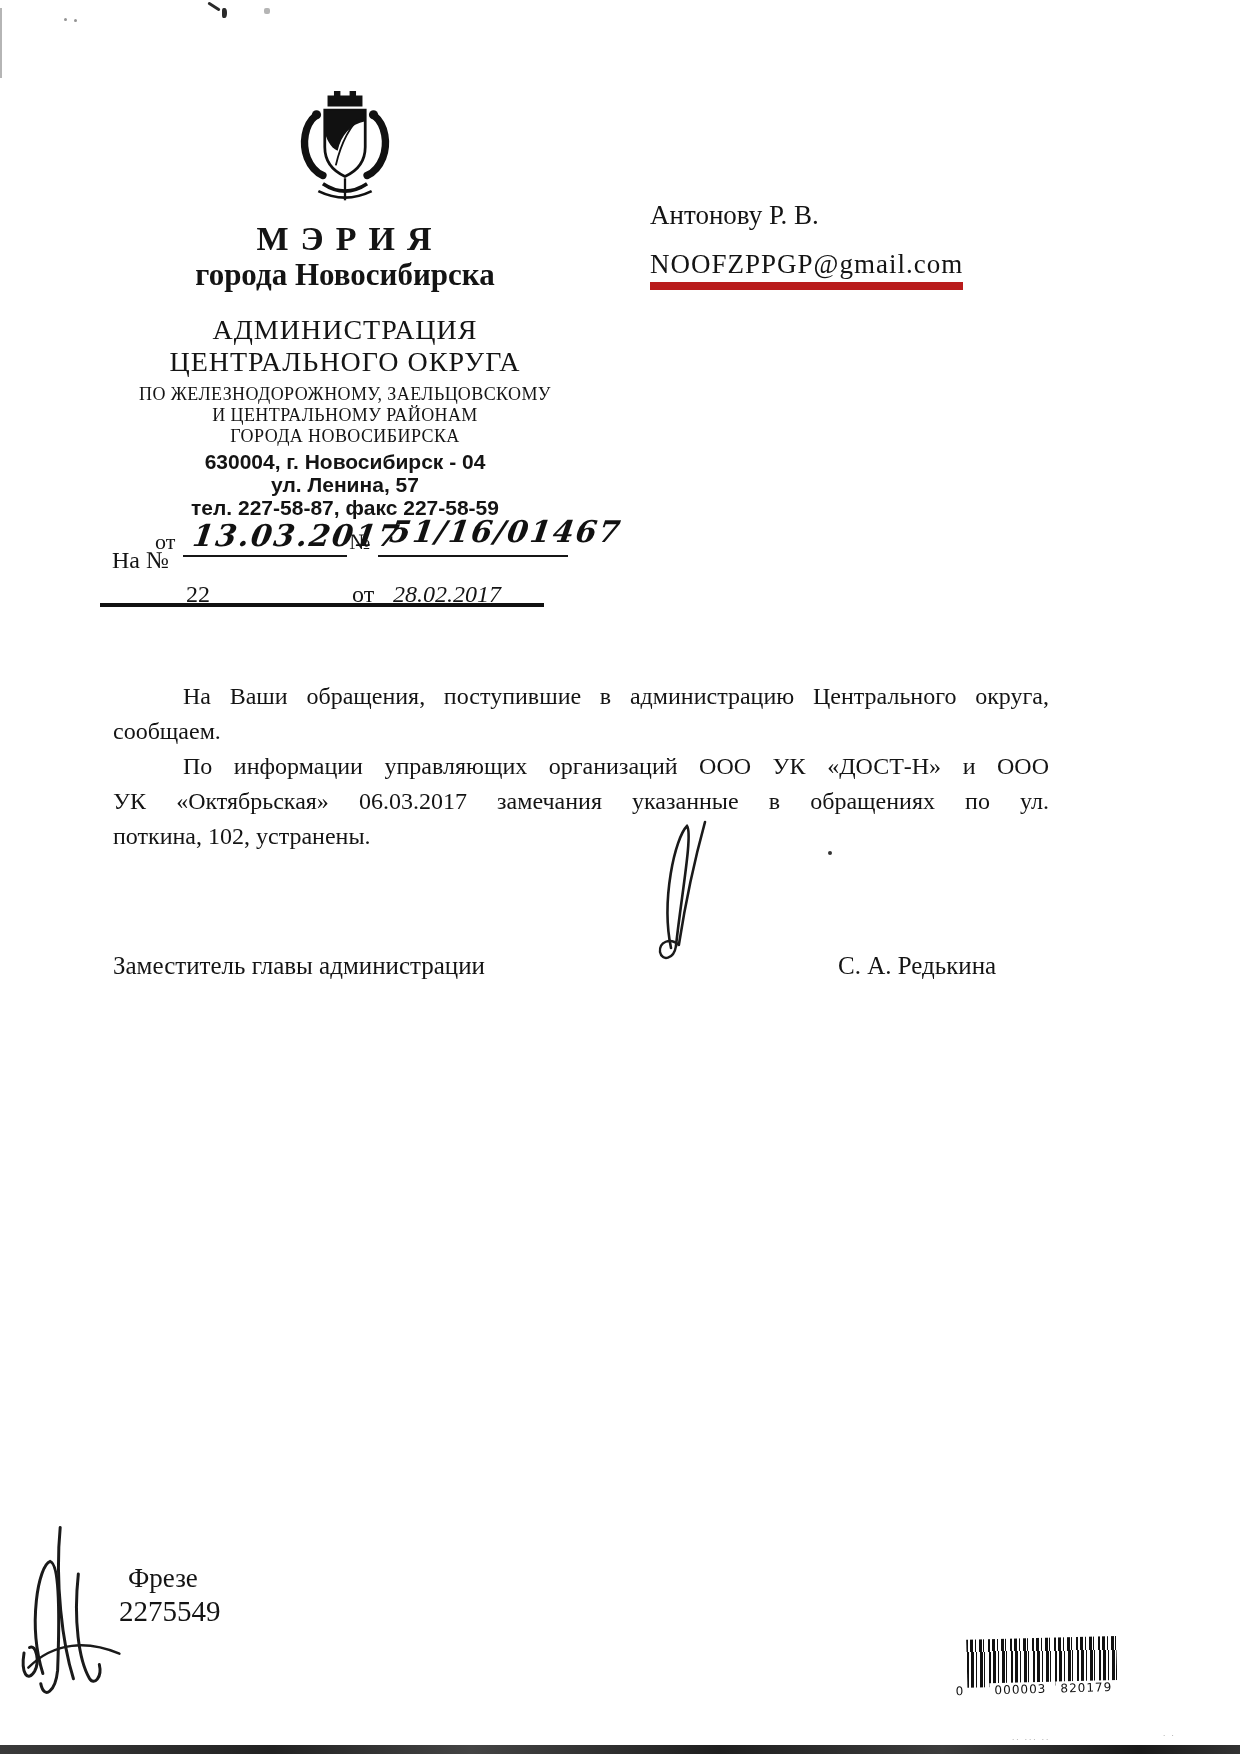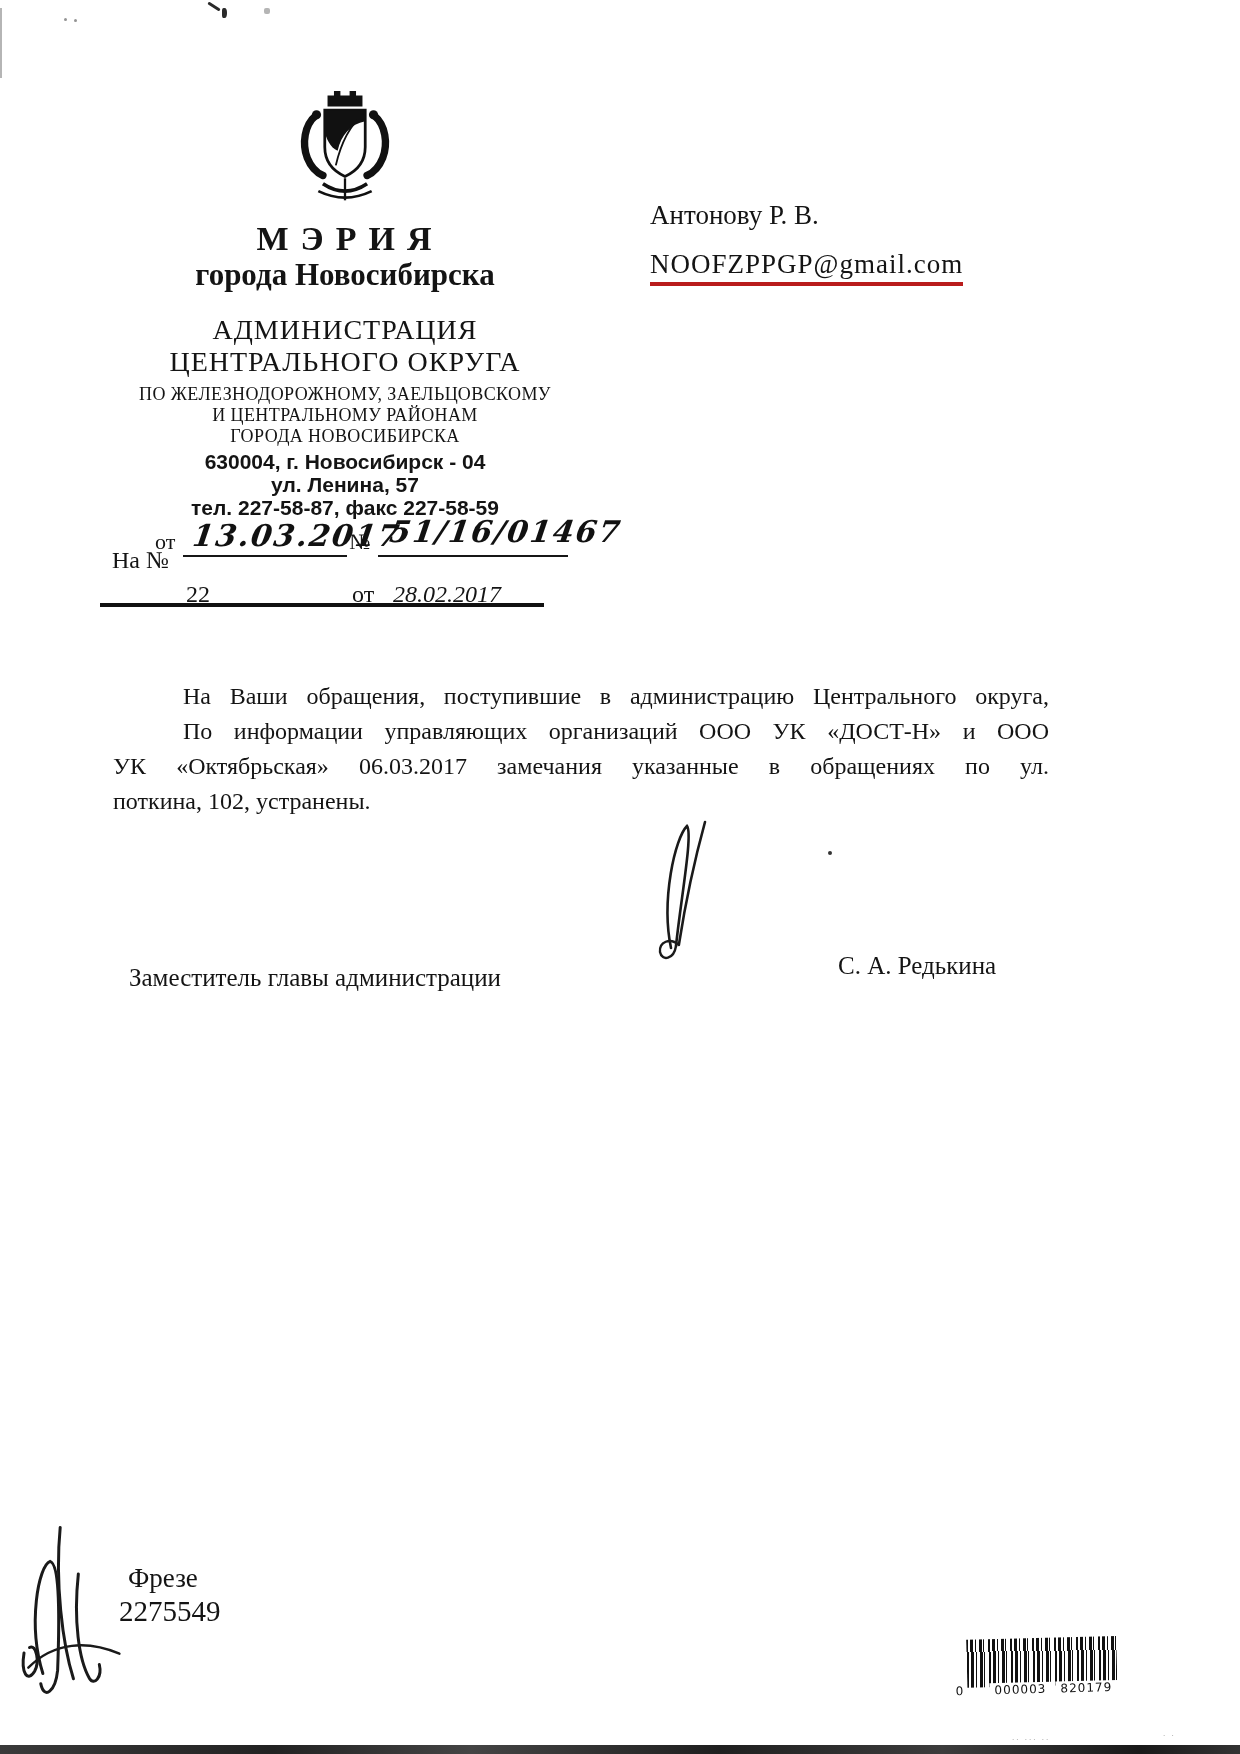--- a/index.html
+++ b/index.html
@@ -27,30 +27,30 @@
   .ref-label{position:absolute;font-size:22px;}
   .ref-label2{position:absolute;font-size:24px;}
   .hand{position:absolute;font-family:"DejaVu Serif",serif;font-style:italic;font-weight:bold;
         font-size:30px;letter-spacing:2px;transform:skewX(-8deg);white-space:nowrap;color:#111;}
   .uline{position:absolute;border-bottom:2px solid #161616;}
   .uline-thick{position:absolute;border-bottom:4px solid #111;}
 
   
   .rcpt-name{position:absolute;left:650px;top:200px;font-size:27px;}
   .rcpt-email{position:absolute;left:650px;top:249px;font-size:27px;letter-spacing:1px;
-              border-bottom:4px solid #b91c1c;padding-bottom:2px;}
+              border-bottom:8px solid #b91c1c;padding-bottom:2px;}
 
   
   .body-text{position:absolute;left:113px;top:679px;width:936px;font-size:24px;line-height:35px;}
   .bline{text-align:justify;}
   .jl{text-align-last:justify;}
   .indent{text-indent:70px;}
 
   
-  .sig-title{position:absolute;left:129px;top:952px;font-size:25px;margin-top:12px;}
+  .sig-title{position:absolute;left:113px;top:952px;font-size:25px;}
   .sig-name{position:absolute;left:838px;top:952px;font-size:25px;}
   .sig-dot{position:absolute;left:828px;top:851px;width:4px;height:4px;background:#333;border-radius:50%;}
 
   
   .exec-name{position:absolute;left:128px;top:1563px;font-size:27px;}
   .exec-phone{position:absolute;left:119px;top:1595px;font-size:29px;}
 
   
   .barcode{position:absolute;left:955px;top:1638px;width:166px;height:64px;transform:rotate(-1.5deg);}
   .bars{position:absolute;left:12px;top:0;right:4px;height:48px;
@@ -119,20 +119,21 @@
   <div class="uline" style="left:378px;top:530px;width:190px;height:25px;"></div>
 
   <span class="ref-label2" style="left:112px;top:547px;">На №</span>
   <span class="ref-label2" style="left:186px;top:581px;">22</span>
   <span class="ref-label2" style="left:352px;top:581px;">от</span>
   <span class="ref-label2" style="left:393px;top:581px;font-style:italic;">28.02.2017</span>
   <div class="uline-thick" style="left:100px;top:580px;width:444px;height:23px;"></div>
 
   <div class="body-text">
     <div class="bline jl indent">На Ваши обращения, поступившие в администрацию Центрального округа,</div>
+    <div class="bline">сообщаем.</div>
     <div class="bline jl indent">По информации управляющих организаций ООО УК «ДОСТ-Н» и ООО</div>
     <div class="bline jl">УК «Октябрьская» 06.03.2017 замечания указанные в обращениях по ул.</div>
     <div class="bline">поткина, 102,  устранены.</div>
   </div>
 
   <div class="sig-title">Заместитель главы администрации</div>
   <svg class="abs" style="left:641px;top:820px;" width="92" height="142" viewBox="0 0 92 142">
     <path d="M30 128 C20 80 34 18 46 6 C52 14 40 78 35 126" stroke="#1a1a1a" stroke-width="2.6" fill="none" stroke-linecap="round"></path>
     <path d="M64 2 C53 42 43 92 38 124" stroke="#1a1a1a" stroke-width="2.6" fill="none" stroke-linecap="round"></path>
     <path d="M35 126 C33 139 21 142 19 132 C18 122 29 117 38 125" stroke="#1a1a1a" stroke-width="2.4" fill="none" stroke-linecap="round"></path>

